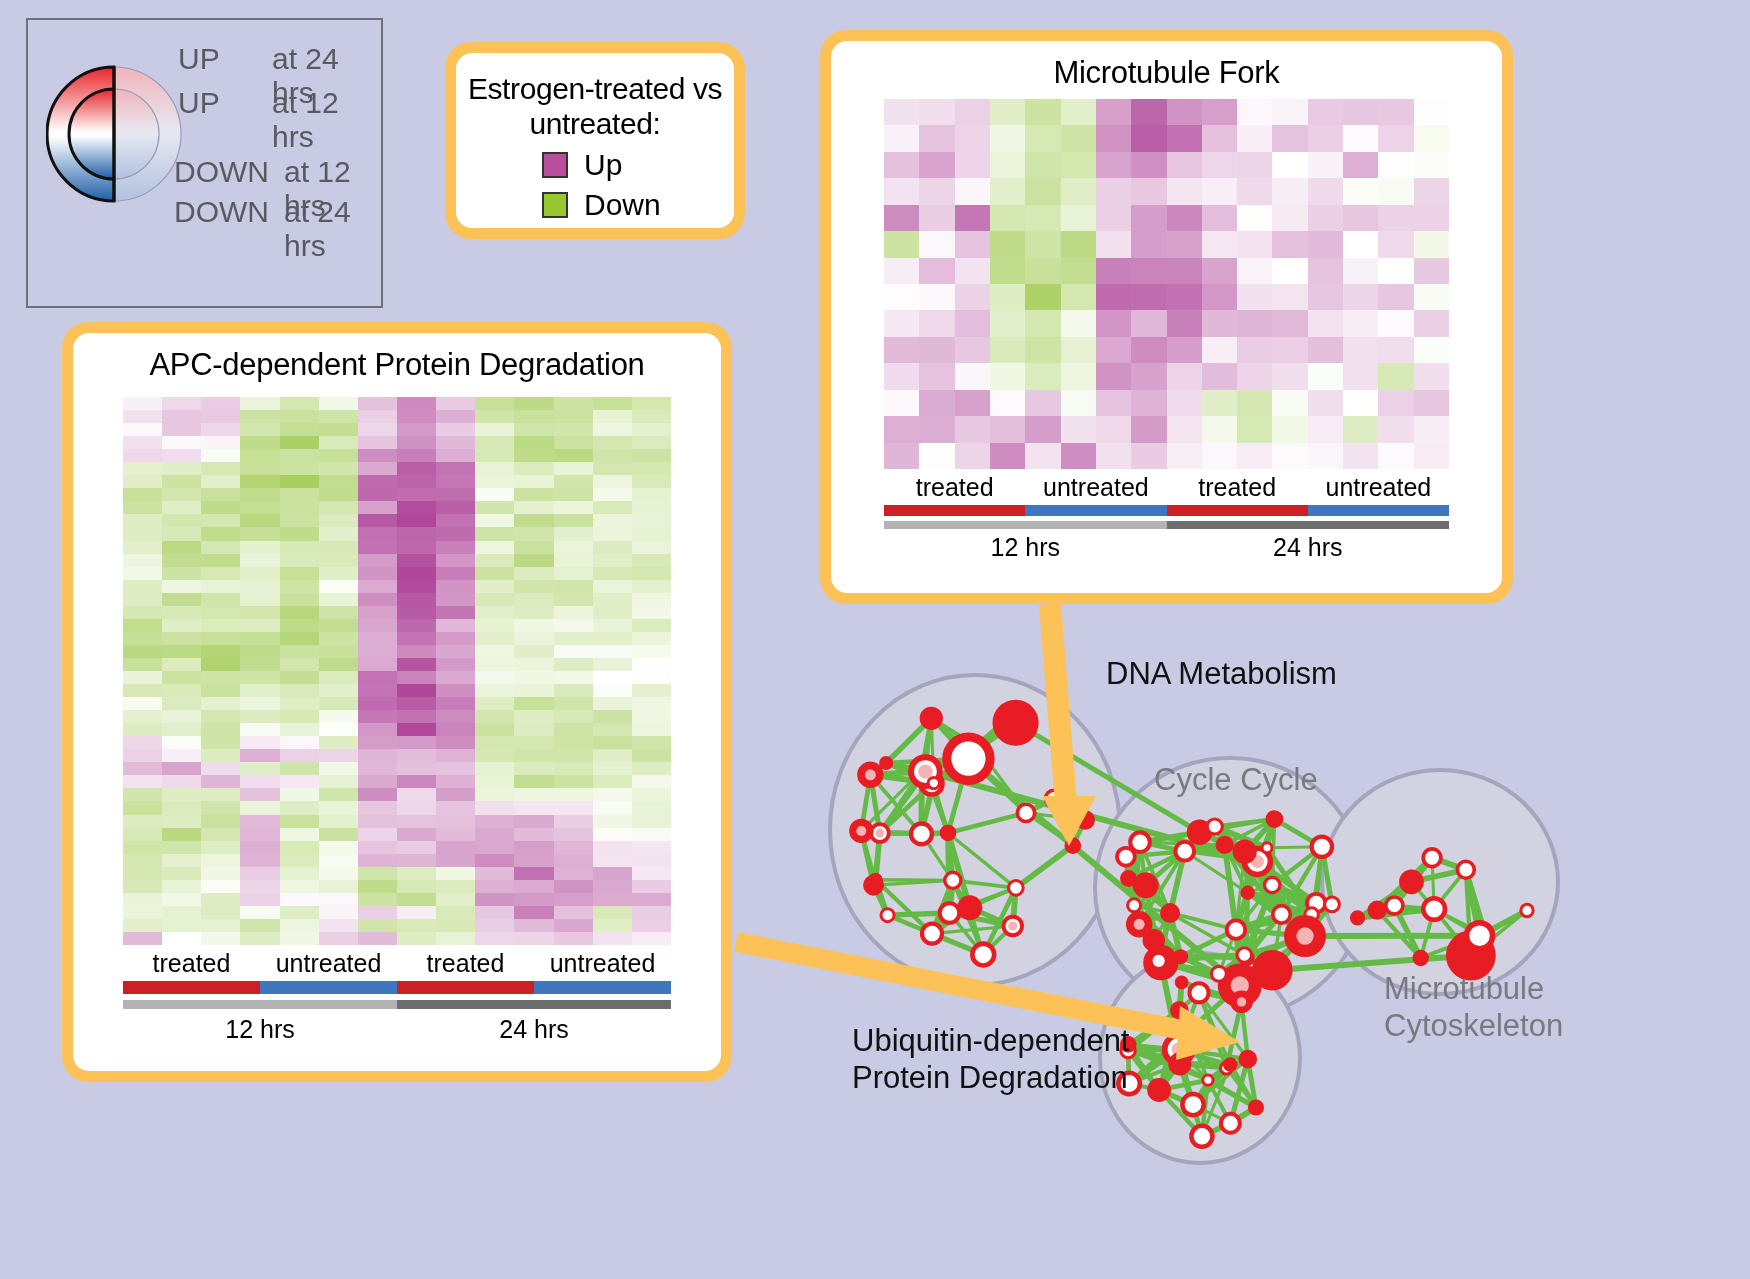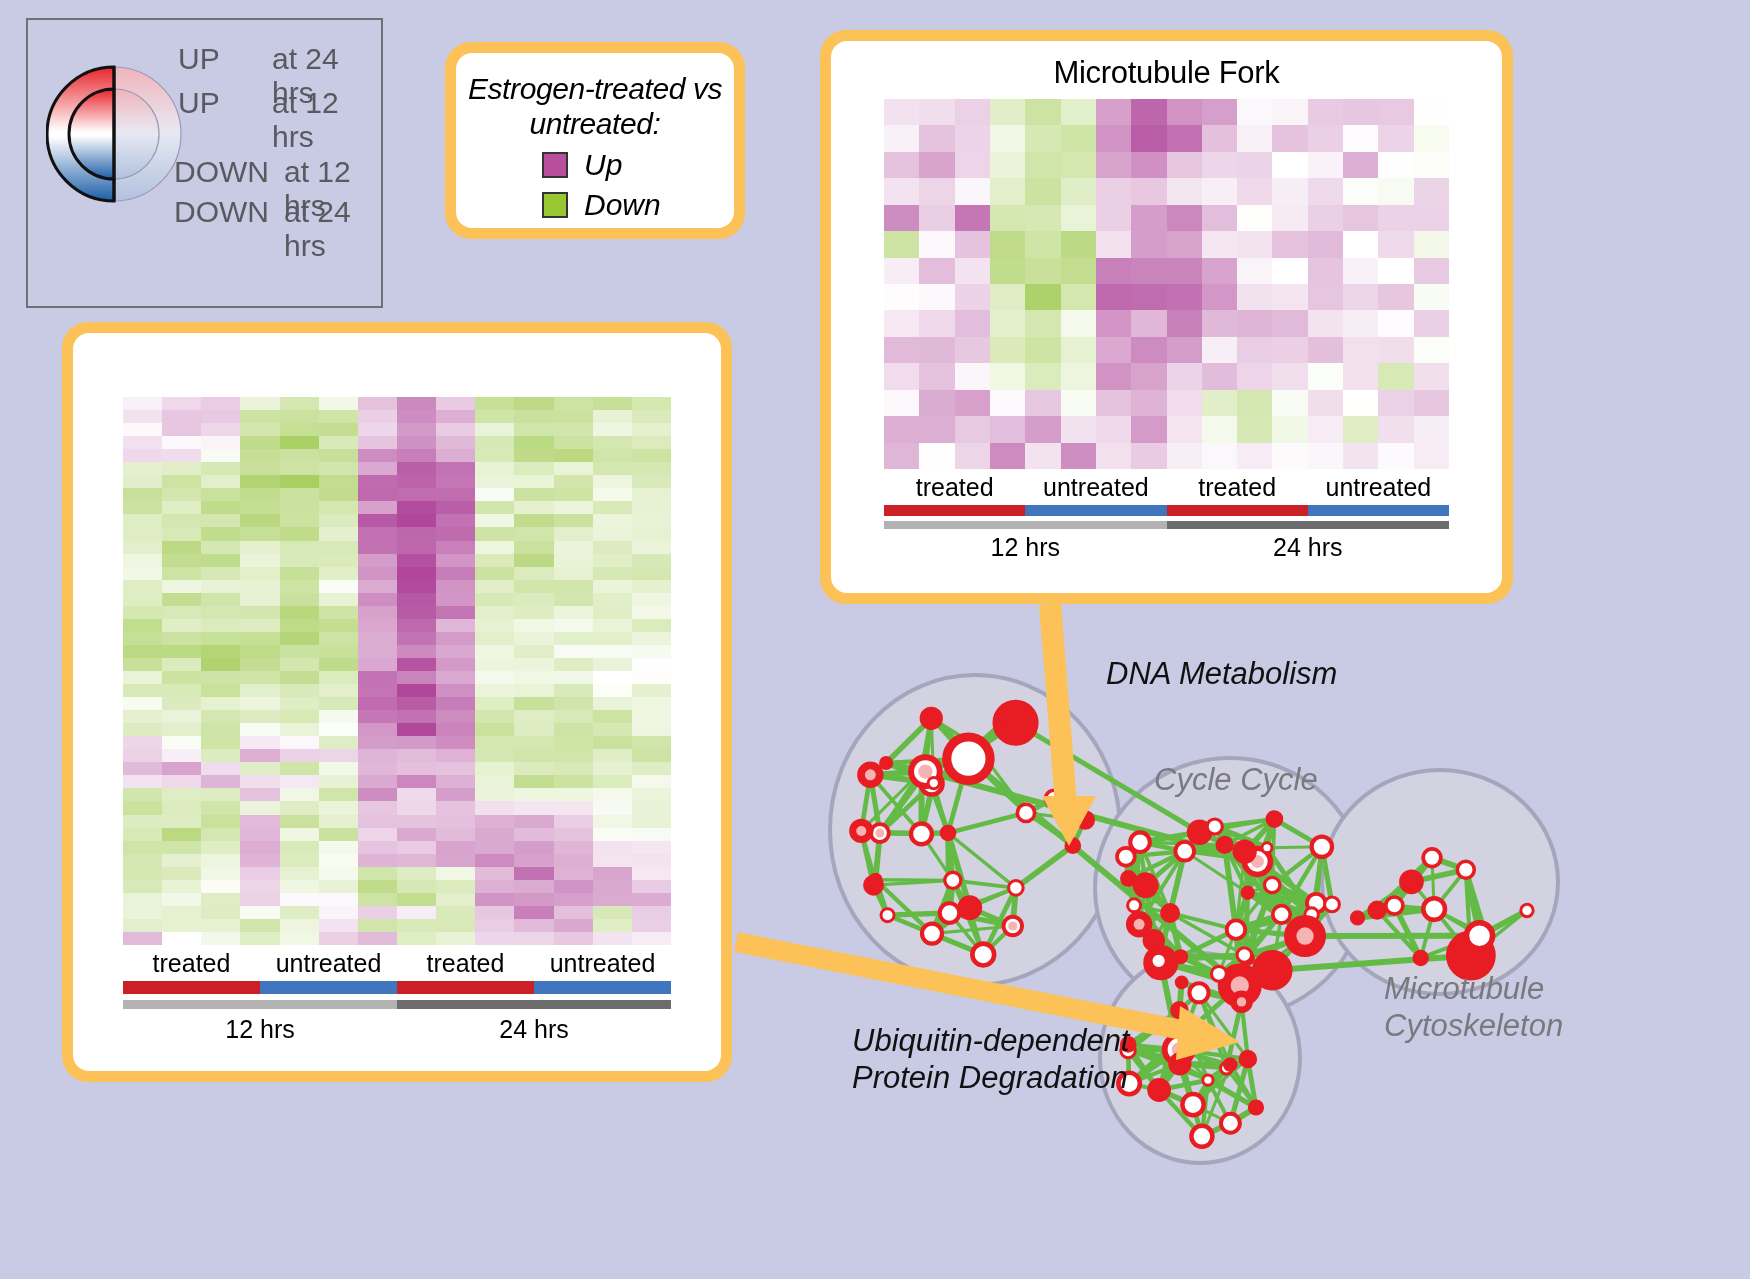--- a/index.html
+++ b/index.html
@@ -42,21 +42,21 @@
     width: 136px; height: 200px;
   }
   .ck-lbl { position: absolute; color: #595a5f; font-size: 30px; }
   #ckfoot {
     position: absolute; left: 0; right: 0; top: 220px;
     text-align: center; color: #595a5f;
     font-size: 29px; line-height: 1.24;
   }
 
   
-  #updown { left: 445px; top: 42px; width: 300px; height: 197px; font-style: italic; }
+  #updown { left: 445px; top: 42px; width: 300px; height: 197px; }
   #updown .inner { padding: 18px 0 0 0; }
   #updown .ttl {
     text-align: center; font-size: 30px; color: #000;
     line-height: 1.18; letter-spacing: -0.4px;
   }
   #updown .lgrow {
     display: flex; align-items: center; gap: 16px;
     margin-left: 86px; margin-top: 6px;
   }
   #updown .sw { width: 26px; height: 26px; border: 2px solid #333; }
@@ -84,21 +84,21 @@
     font-size: 25px; color: #000; text-align: center;
   }
   .axis .times span { flex: 1 1 0; }
 
   
   #repfork { left: 820px; top: 30px; width: 693px; height: 574px; }
   #apcpanel { left: 62px; top: 322px; width: 670px; height: 760px; }
 
   
   #network { position: absolute; left: 790px; top: 620px; width: 960px; height: 659px; z-index: 4; }
-  .netlabel { position: absolute; white-space: pre-line; font-style: italic; }
+  .netlabel { position: absolute; white-space: pre-line; }
 
   
   #arrows { position: absolute; inset: 0; z-index: 5; pointer-events: none; }
 </style>
 </head>
 <body>
 
 <div id="root">
 
   <div id="colorkey">
@@ -405,20 +405,21 @@
         <div class="times" style="margin-top:4px;">
           <span>12 hrs</span>
           <span>24 hrs</span>
         </div>
       </div>
     </div>
   </div>
 
   <div class="panel" id="apcpanel">
     <div class="inner">
+      <div class="hm-title">APC-dependent Protein Degradation</div>
       <div class="grid" id="apc-grid" style="left: 50px; top: 64px; width: 548px; height: 548px; grid-template-columns: repeat(14, 1fr); grid-template-rows: repeat(42, 1fr);">
           <div style="background: rgb(248, 240, 247);"></div>
           <div style="background: rgb(238, 216, 234);"></div>
           <div style="background: rgb(234, 205, 228);"></div>
           <div style="background: rgb(235, 244, 219);"></div>
           <div style="background: rgb(212, 231, 177);"></div>
           <div style="background: rgb(242, 248, 232);"></div>
           <div style="background: rgb(228, 193, 221);"></div>
           <div style="background: rgb(204, 137, 191);"></div>
           <div style="background: rgb(232, 203, 226);"></div>

